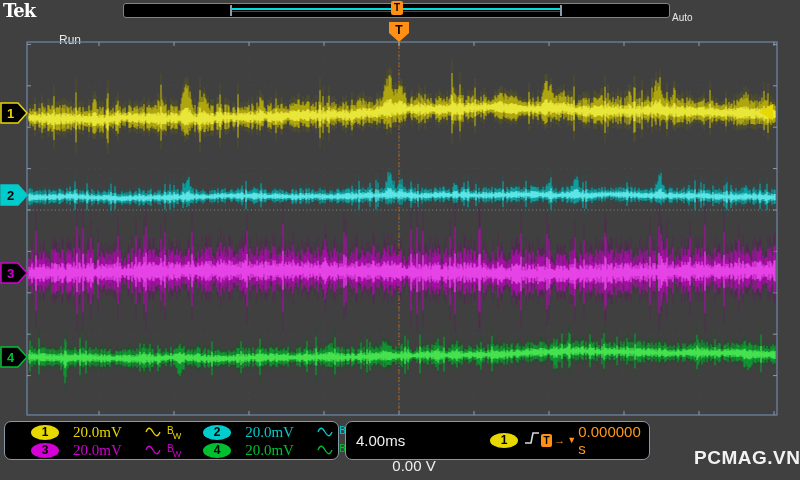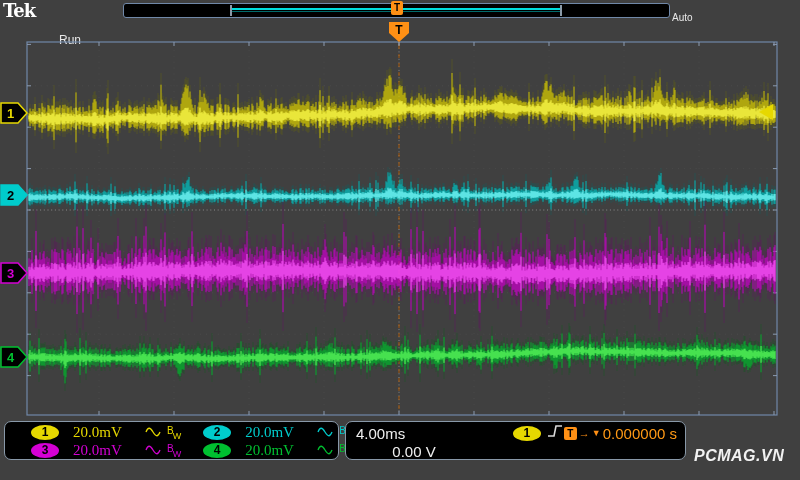--- a/index.html
+++ b/index.html
@@ -28,32 +28,32 @@
   .leftbox{left:4px;top:3px;width:335px;height:39px;display:grid;
            grid-template-columns:1fr 1fr;grid-template-rows:1fr 1fr;padding:1px 4px;}
   .chcell{display:flex;align-items:center;gap:6px;padding-left:22px;}
   .badge{display:inline-flex;align-items:center;justify-content:center;width:28px;height:15px;
          border-radius:50%;color:#000;font-weight:bold;font-size:12px;flex:0 0 auto;}
   .scale{font-size:15px;min-width:62px;margin-left:8px;font-family:Liberation Serif, serif;}
   .coupling{display:inline-flex;align-items:center;margin-left:4px;}
   .bw{font-weight:normal;white-space:nowrap;}
   .bw .b{font-size:10px;position:relative;top:-3px;}
   .bw .w{font-size:9px;position:relative;top:2px;margin-left:-1px;}
-  .midbox{left:345px;top:3px;width:341px;height:39px;display:grid;
+  .midbox{left:345px;top:3px;width:305px;height:39px;display:grid;
           grid-template-columns:138px 1fr auto;grid-template-rows:1fr 1fr;
           padding:1px 8px 1px 6px;align-items:center;}
   .mtxt{font-size:15px;color:#f0f0f0;white-space:nowrap;}
   .trigcell{display:flex;align-items:center;gap:5px;justify-content:flex-end;}
   .trigpos{display:flex;align-items:center;gap:2px;color:#ff9915;font-size:15px;}
   .t-sq{display:inline-flex;align-items:center;justify-content:center;width:13px;height:13px;
         background:#ff9015;color:#000;font-weight:bold;font-size:10px;border-radius:2px;}
   .t-arr{color:#ff9015;font-size:11px;}
   .t-tri{color:#ff9015;font-size:9px;}
-  .watermark{position:absolute;left:694px;top:29px;font-size:16px;font-weight:bold;
-             color:#f2f2f2;letter-spacing:0.5px;font-style:italic;}
+  .watermark{position:absolute;left:694px;top:29px;font-size:19px;font-weight:bold;
+             color:#f2f2f2;letter-spacing:0.5px;}
 </style>
 </head>
 <body>
 
 <div class="screen">
 
   <div class="topbar">
     <span class="tek-logo">Tek</span>
     <span class="run-state">Run</span>
     <div class="acqbar">

